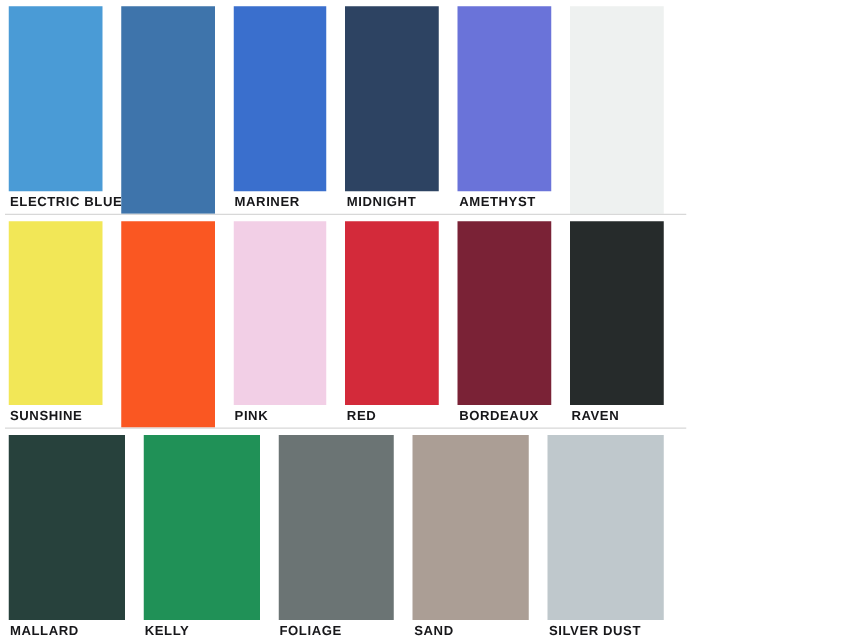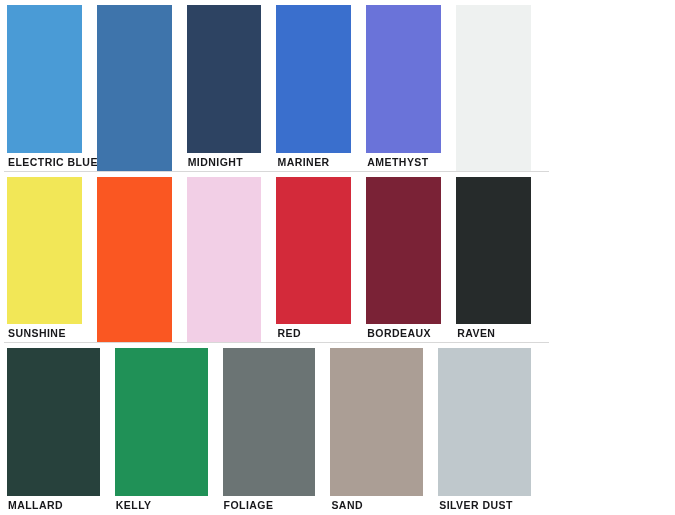--- a/index.html
+++ b/index.html
@@ -86,29 +86,29 @@
         </div>
         <div class="swatch-label">ELECTRIC BLUE</div>
       </div>
       <div class="swatch-cell">
         <div class="swatch-chip-wrap">
           <div class="swatch-chip" style="background-color: rgb(62, 116, 171);"></div>
         </div>
       </div>
       <div class="swatch-cell">
         <div class="swatch-chip-wrap">
+          <div class="swatch-chip" style="background-color: rgb(58, 111, 205);"></div>
+        </div>
+        <div class="swatch-label">MARINER</div>
+      </div>
+      <div class="swatch-cell">
+        <div class="swatch-chip-wrap">
           <div class="swatch-chip" style="background-color: rgb(45, 67, 98);"></div>
         </div>
         <div class="swatch-label">MIDNIGHT</div>
-      </div>
-      <div class="swatch-cell">
-        <div class="swatch-chip-wrap">
-          <div class="swatch-chip" style="background-color: rgb(58, 111, 205);"></div>
-        </div>
-        <div class="swatch-label">MARINER</div>
       </div>
       <div class="swatch-cell">
         <div class="swatch-chip-wrap">
           <div class="swatch-chip" style="background-color: rgb(106, 115, 217);"></div>
         </div>
         <div class="swatch-label">AMETHYST</div>
       </div>
       <div class="swatch-cell">
         <div class="swatch-chip-wrap">
           <div class="swatch-chip" style="background-color: rgb(238, 241, 240);"></div>
@@ -128,20 +128,21 @@
       </div>
       <div class="swatch-cell">
         <div class="swatch-chip-wrap">
           <div class="swatch-chip" style="background-color: rgb(250, 87, 34);"></div>
         </div>
       </div>
       <div class="swatch-cell">
         <div class="swatch-chip-wrap">
           <div class="swatch-chip" style="background-color: rgb(242, 207, 230);"></div>
         </div>
+        <div class="swatch-label">PINK</div>
       </div>
       <div class="swatch-cell">
         <div class="swatch-chip-wrap">
           <div class="swatch-chip" style="background-color: rgb(211, 42, 58);"></div>
         </div>
         <div class="swatch-label">RED</div>
       </div>
       <div class="swatch-cell">
         <div class="swatch-chip-wrap">
           <div class="swatch-chip" style="background-color: rgb(122, 34, 54);"></div>

